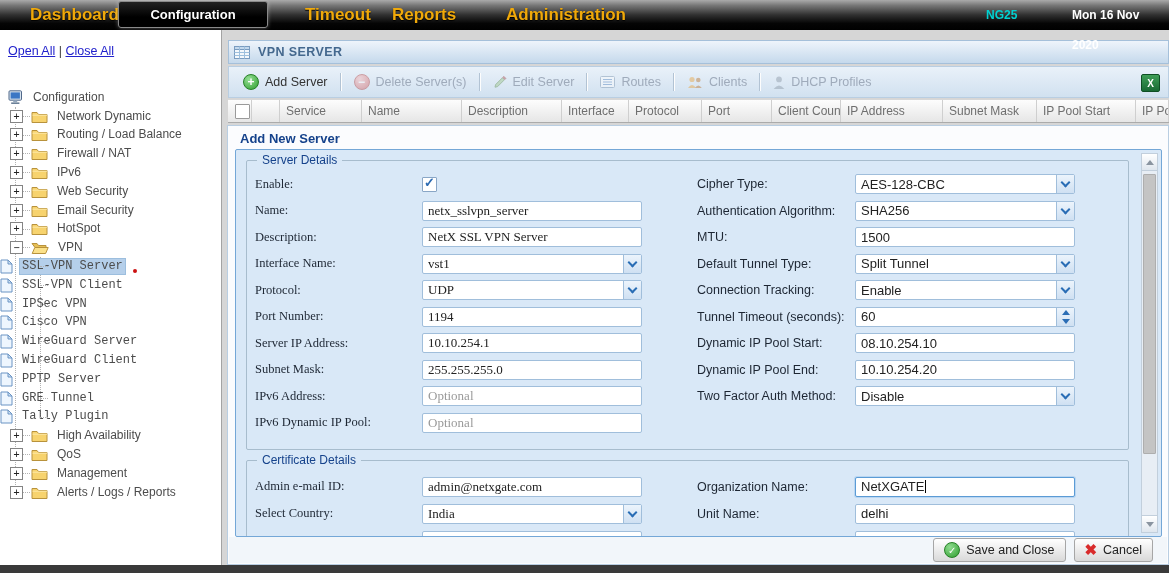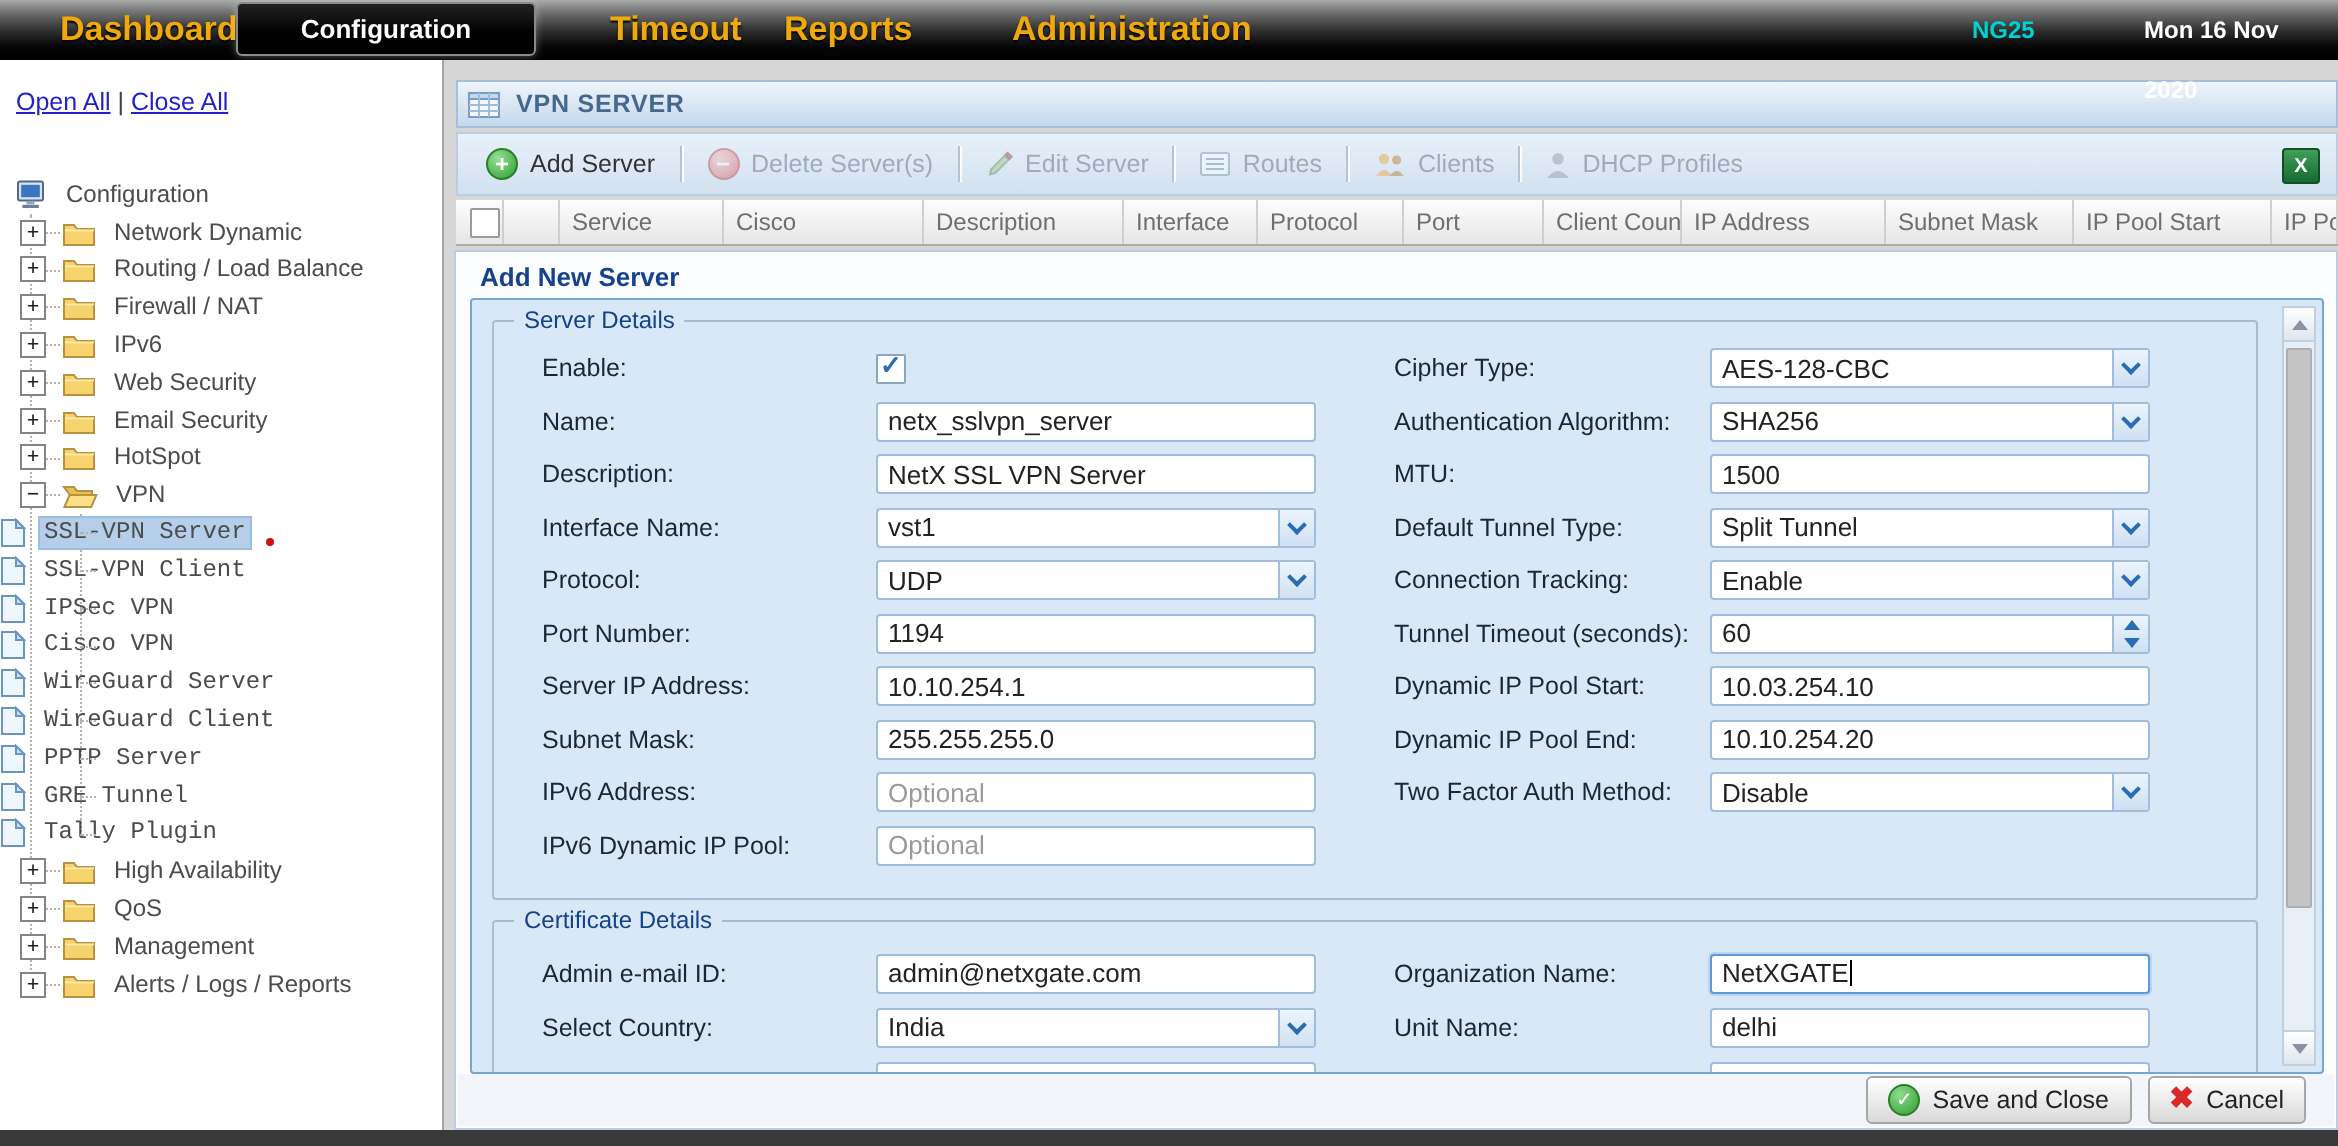--- a/index.html
+++ b/index.html
@@ -78,21 +78,21 @@
     background:#fbfcfe;border:1px solid #b9cee2;box-sizing:border-box;}
   .form-title{position:absolute;left:12px;top:5px;font-size:13px;font-weight:bold;color:#15428b;}
   .form-inner{position:absolute;left:7px;top:23px;right:6px;bottom:27px;background:#d9e8f7;
     border:1px solid #74a7d7;border-radius:2px;overflow:hidden;box-sizing:border-box;}
   .fs{position:absolute;left:10px;width:883px;border:1px solid #a7bccd;border-radius:2px;box-sizing:border-box;}
   .fs1{top:10px;height:290px;}
   .fs2{top:310px;height:150px;}
   .fs-legend{position:absolute;top:-8px;left:10px;background:#d9e8f7;padding:0 5px;
     font-size:12px;color:#15428b;line-height:14px;}
   .fcol{position:absolute;}
-  .fcol-left{left:24px;top:10px;width:430px;}
+  .fcol-left{left:8px;top:10px;width:430px;font-family:Liberation Serif, serif;}
   .fcol-right{left:450px;top:10px;width:430px;}
   .fs2 .fcol-left,.fs2 .fcol-right{top:12px;}
   .f-row{display:flex;align-items:center;height:26.5px;}
   .fs2 .f-row{height:27px;}
   .f-label{width:167px;flex:none;font-size:12.5px;color:#1d2633;white-space:nowrap;}
   .fcol-right .f-label{width:158px;}
   .f-ctl{width:220px;flex:none;position:relative;}
   .inp{height:20px;background:#fff;border:1px solid #a0bedb;border-radius:2px;box-sizing:border-box;
     display:flex;align-items:center;padding:0 5px;font-size:13px;color:#222;overflow:hidden;white-space:nowrap;cursor:text;}
   .inp .ph{color:#9a9a9a;}
@@ -450,21 +450,21 @@
 
     <div class="grid-header">
         <div class="gh-cell" style="width: 24px;">
           <div class="gh-cb"></div>
         </div>
         <div class="gh-cell" style="width: 28px;"></div>
         <div class="gh-cell" style="width: 82px;">
           <span>Service</span>
         </div>
         <div class="gh-cell" style="width: 100px;">
-          <span>Cisco</span>
+          <span>Name</span>
         </div>
         <div class="gh-cell" style="width: 100px;">
           <span>Description</span>
         </div>
         <div class="gh-cell" style="width: 67px;">
           <span>Interface</span>
         </div>
         <div class="gh-cell" style="width: 73px;">
           <span>Protocol</span>
         </div>
@@ -646,21 +646,21 @@
                         <span class="tri-dn"></span>
                       </div>
                     </div>
                   </div>
                 </div>
               </div>
               <div class="f-row">
                 <div class="f-label">Dynamic IP Pool Start:</div>
                 <div class="f-ctl">
                   <div class="inp">
-                    <span>10.03.254.10</span>
+                    <span>08.10.254.10</span>
                   </div>
                 </div>
               </div>
               <div class="f-row">
                 <div class="f-label">Dynamic IP Pool End:</div>
                 <div class="f-ctl">
                   <div class="inp">
                     <span>10.10.254.20</span>
                   </div>
                 </div>

